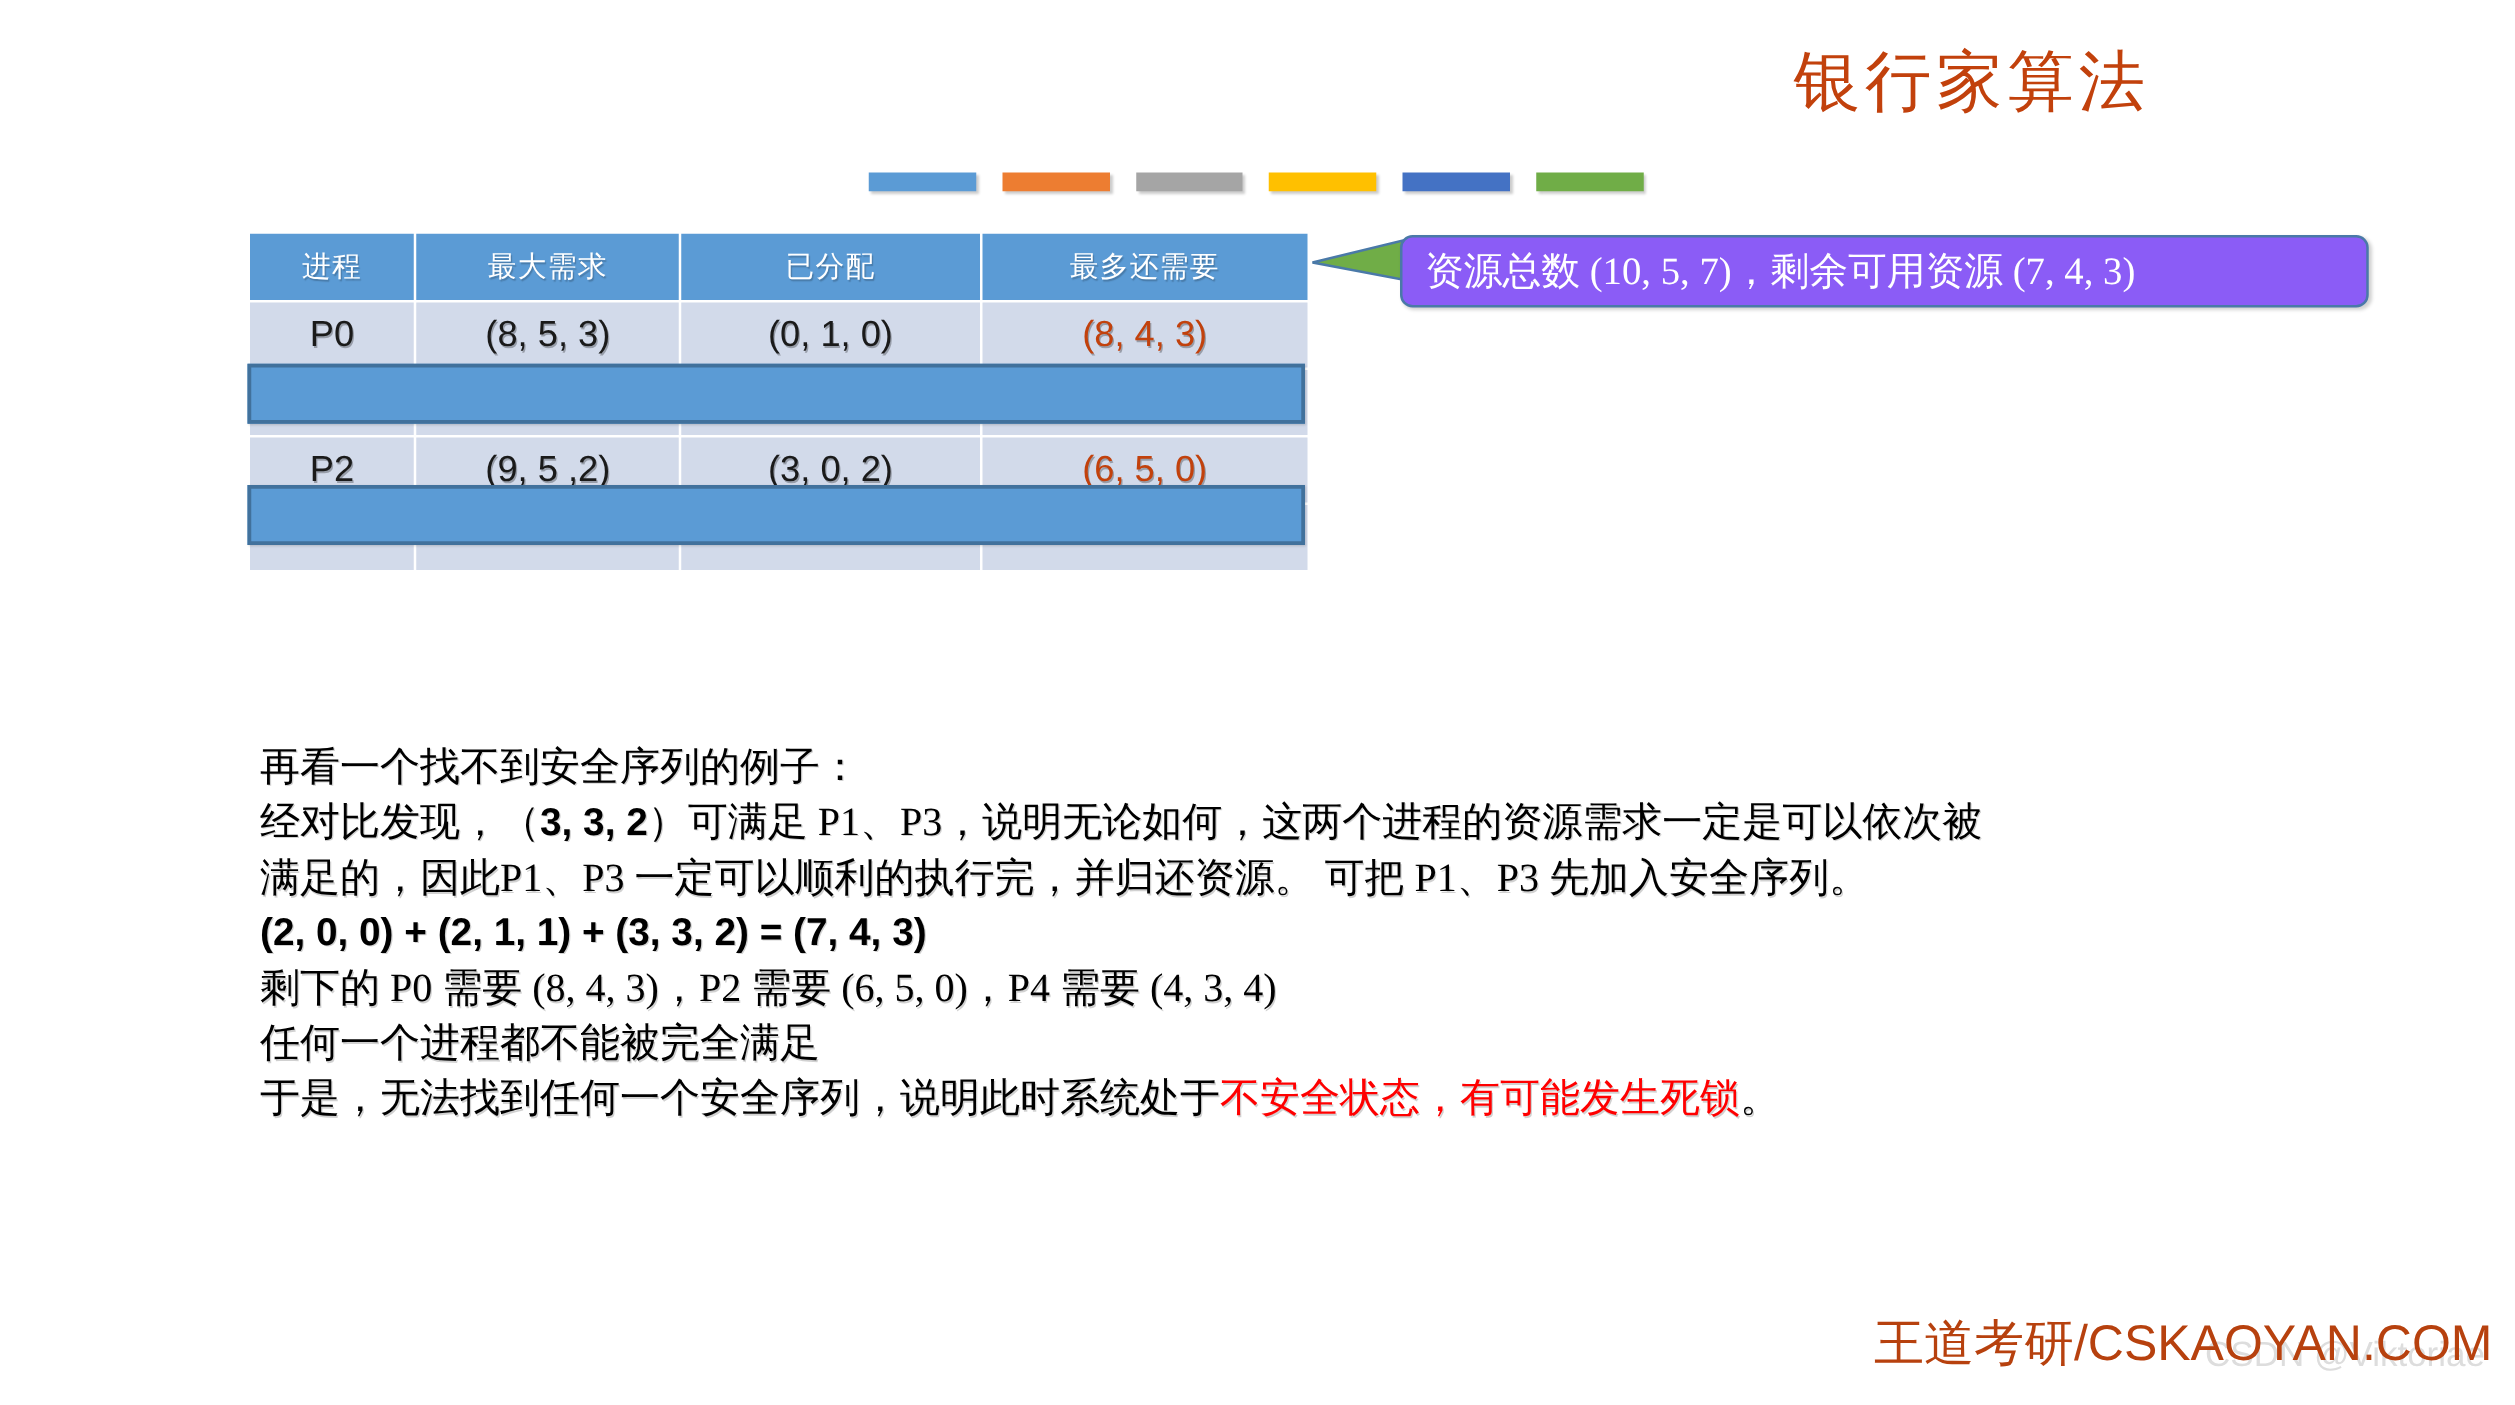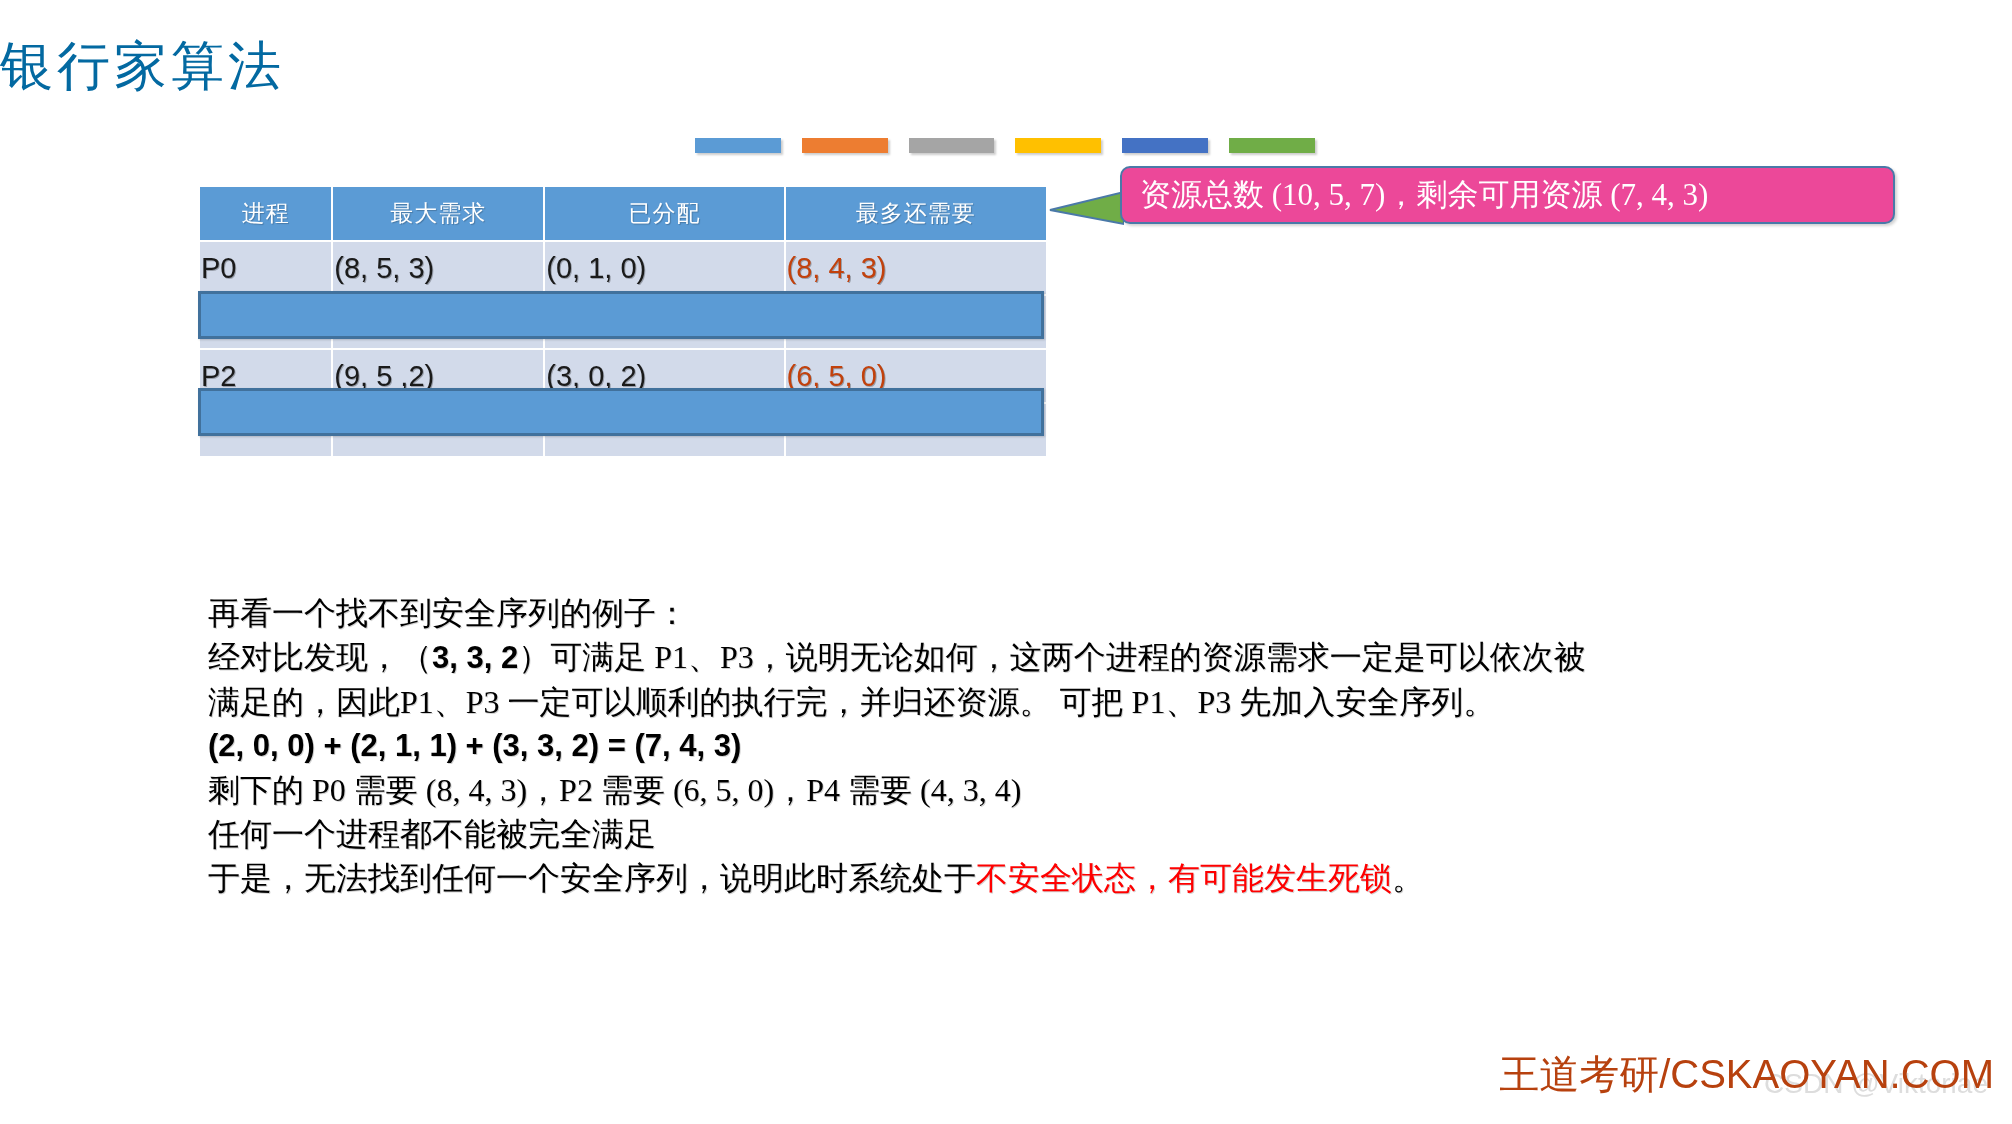--- a/index.html
+++ b/index.html
@@ -15,25 +15,25 @@
     font-family: "Liberation Sans", "DejaVu Sans", sans-serif;
     -webkit-font-smoothing: antialiased;
   }
 
   
   #slide-title {
     position: absolute;
     top: 34px;
     left: 0;
     width: 1720px;
-    text-align: left;
+    text-align: right;
     font-family: "Liberation Serif", "DejaVu Serif", serif;
     font-size: 53px;
     line-height: 64px;
-    color: #0369a1;
+    color: #c2410c;
     letter-spacing: 4px;
     white-space: nowrap;
   }
 
   
   #accent-bars {
     position: absolute;
     top: 138px;
     left: 695px;
     width: 620px;
@@ -71,21 +71,21 @@
     text-align: center;
     letter-spacing: 1px;
     font-family: "Liberation Serif", "DejaVu Serif", serif;
     text-shadow: 1px 1px 1px rgba(0,0,0,0.22);
   }
   #resource-table td {
     background: #D2DAEA;
     color: #1a1a1a;
     font-size: 29px;
     height: 50px;
-    text-align: left;
+    text-align: center;
     font-family: "Liberation Sans", "DejaVu Sans", sans-serif;
     text-shadow: 1px 1px 0px rgba(0,0,0,0.28);
   }
   #resource-table td.need-val { color: #c2410c; }
 
   
   #resource-table tr.covered td {
     color: transparent;
     text-shadow: none;
   }
@@ -100,24 +100,24 @@
     box-sizing: border-box;
     box-shadow: 1px 1px 2px rgba(0,0,0,0.18);
   }
   #cover-band-p1 { top: 291px; }
   #cover-band-p3 { top: 388px; }
 
   
   #resource-callout {
     position: absolute;
     left: 1120px;
-    top: 166px;
+    top: 188px;
     width: 775px;
     height: 58px;
-    background: #ec4899;
+    background: #8b5cf6;
     border: 2px solid #4A79A8;
     border-radius: 10px;
     box-sizing: border-box;
     display: flex;
     align-items: center;
     padding-left: 18px;
     box-shadow: 2px 2px 3px rgba(0,0,0,0.18);
   }
   #resource-callout .callout-text {
     color: #ffffff;

